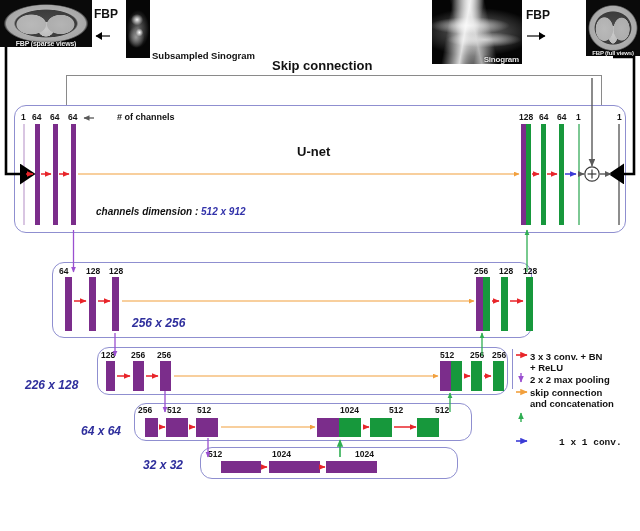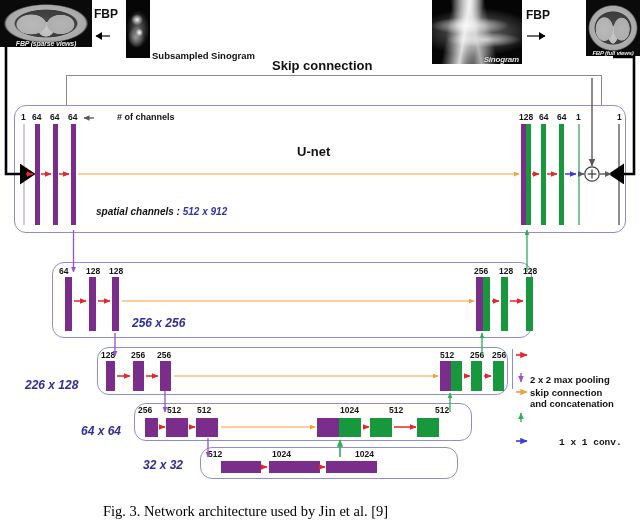--- a/index.html
+++ b/index.html
@@ -12,21 +12,20 @@
     overflow: hidden;
     position: relative;
   }
   #fig { position: absolute; left:0; top:0; width:640px; height:531px; }
 
   
   .thumb {
     position: absolute;
     border: 0;
     overflow: hidden;
-    font-style: italic;
   }
   .thumb .cap {
     position: absolute;
     left: 0; right: 0; bottom: 0px;
     color: #e8e8e8;
     font-size: 7px;
     text-align: center;
     font-weight: bold;
     letter-spacing: -0.2px;
     text-shadow: 0 0 2px #000;
@@ -158,21 +157,21 @@
 
   <div class="lbl skip-lbl" style="left:272px; top:59px;">Skip connection</div>
 
   <div class="skipbox" style="left:66px; top:75px; width:536px; height:120px;"></div>
 
   <div class="lvlbox" style="left:14px; top:105px; width:612px; height:128px;"></div>
 
   <div class="lbl unet-lbl" style="left:297px; top:145px;">U-net</div>
 
   <div class="spatial" style="position:absolute; left:96px; top:206px;">
-    <span>spatial channels : </span><i>512 x 912</i>
+    <span>channels dimension : </span><i>512 x 912</i>
   </div>
 
   <div class="lbl chan" style="left:21px; top:113px;">1</div>
   <div class="lbl chan" style="left:32px; top:113px;">64</div>
   <div class="lbl chan" style="left:50px; top:113px;">64</div>
   <div class="lbl chan" style="left:68px; top:113px;">64</div>
   <div class="lbl chan-note" style="left:96px; top:113px;"># of channels</div>
 
   <div class="bar bar-thin" style="left:23px; top:124px; width:2px; height:101px;"></div>
   <div class="bar bar-p" style="left:35px; top:124px; width:5px; height:101px;"></div>
@@ -266,32 +265,35 @@
   <div class="lbl chan" style="left:208px; top:450px;">512</div>
   <div class="lbl chan" style="left:272px; top:450px;">1024</div>
   <div class="lbl chan" style="left:355px; top:450px;">1024</div>
 
   <div class="bar bar-p" style="left:221px; top:461px; width:40px; height:12px;"></div>
   <div class="bar bar-p" style="left:269px; top:461px; width:51px; height:12px;"></div>
   <div class="bar bar-p" style="left:326px; top:461px; width:51px; height:12px;"></div>
 
   <div class="legendbox" style="left:512px; top:349px; width:1.2px; height:40px; border-right:none; border-top:1px solid #8f8fd0; border-bottom:1px solid #8f8fd0; border-left:1px solid #8f8fd0; border-radius:0;"></div>
 
+  <div class="legend-txt" style="left:530px; top:351px;">
+    <div>3 x 3 conv. + BN</div>
+    <div>+ ReLU</div>
+  </div>
   <div class="legend-txt" style="left:530px; top:374px;">
     <div>2 x 2 max pooling</div>
   </div>
   <div class="legend-txt" style="left:530px; top:387px;">
     <div>skip connection</div>
     <div>and concatenation</div>
   </div>
   <div class="legend-txt" style="left:559px; top:437px;font-family:Liberation Mono, monospace;">
     <div>1 x 1 conv.</div>
   </div>
 
-  <div class="caption" style="left:103px; top:503px;">Fig. 3.   Network architecture used by Jin et al. [9]</div>
 
   <svg class="ov" viewBox="0 0 640 531">
     <defs>
       <marker id="ah-red" markerWidth="5" markerHeight="5" refX="4.2" refY="2.0" orient="auto">
         <path d="M0,0 L4.6,2.0 L0,4.0 z" fill="#e8252a"></path>
       </marker>
       <marker id="ah-org" markerWidth="5" markerHeight="5" refX="4.2" refY="2.0" orient="auto">
         <path d="M0,0 L4.6,2.0 L0,4.0 z" fill="#f2a03d"></path>
       </marker>
       <marker id="ah-grn" markerWidth="5" markerHeight="5" refX="4.2" refY="2.0" orient="auto">

